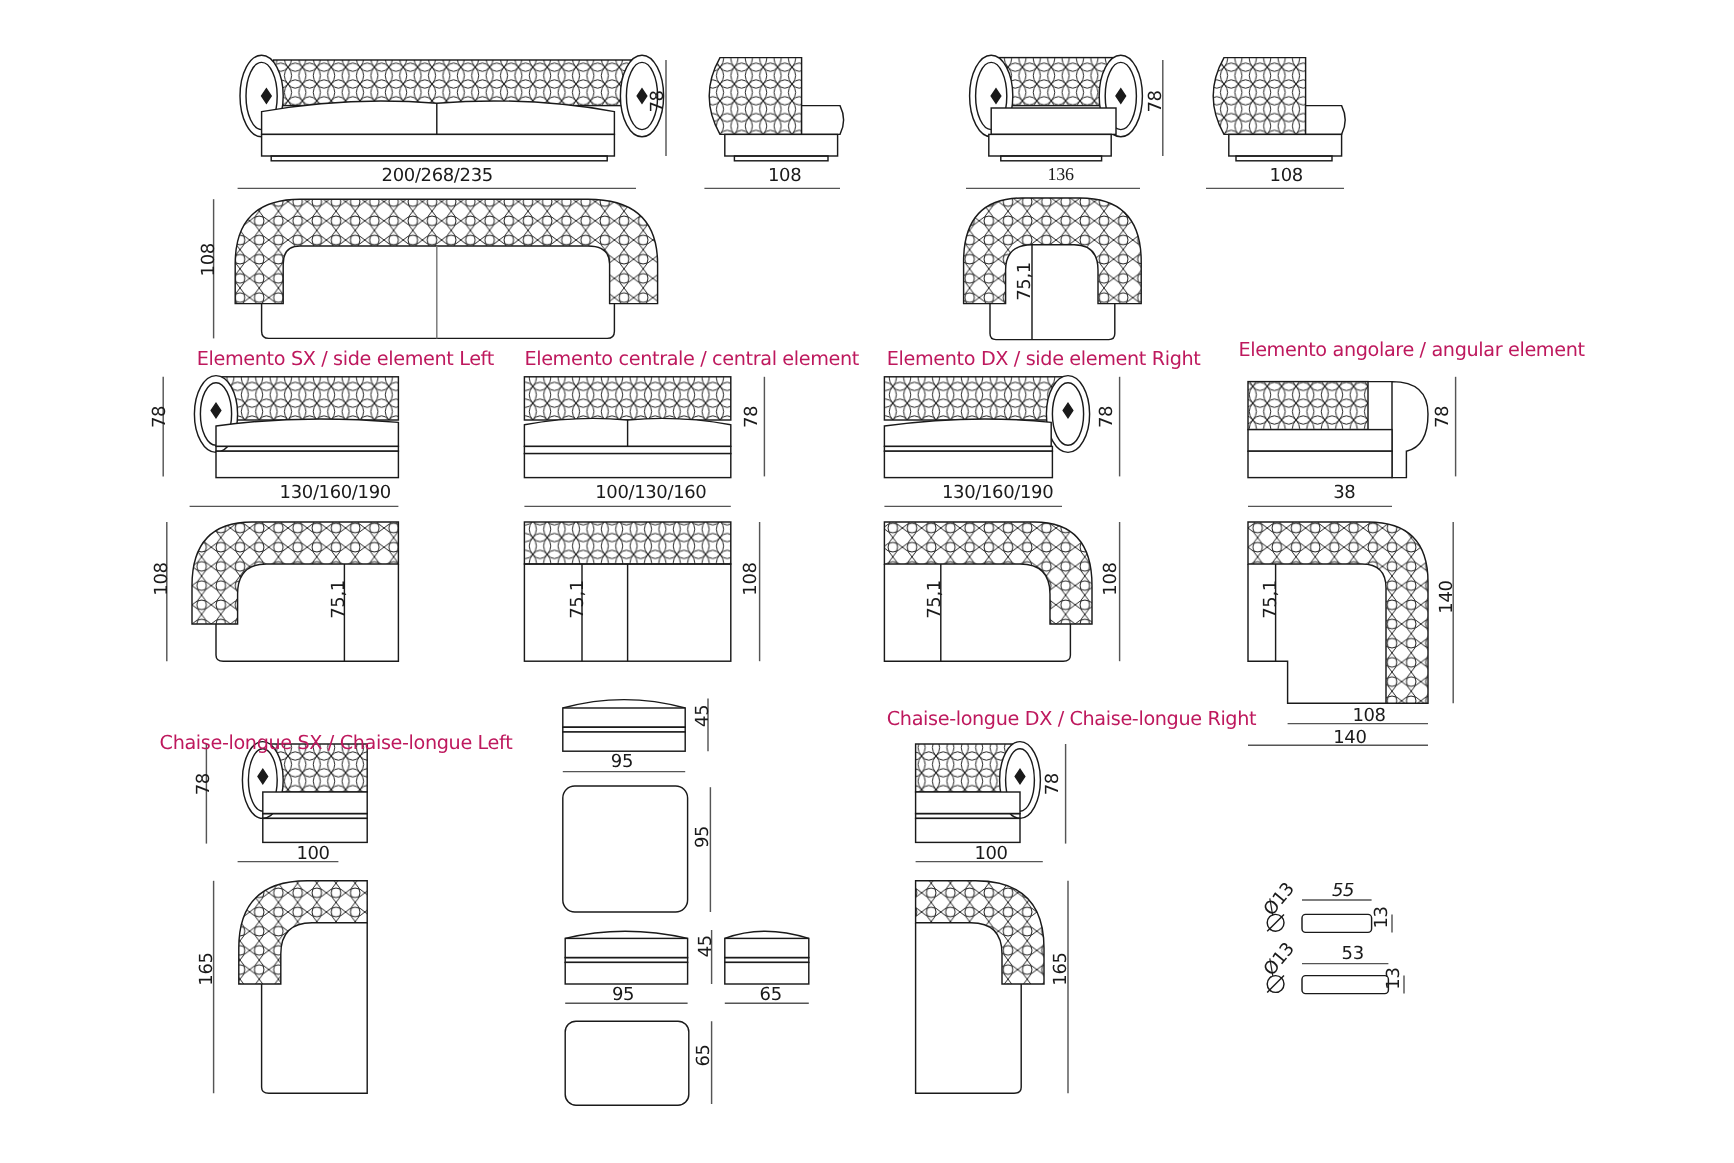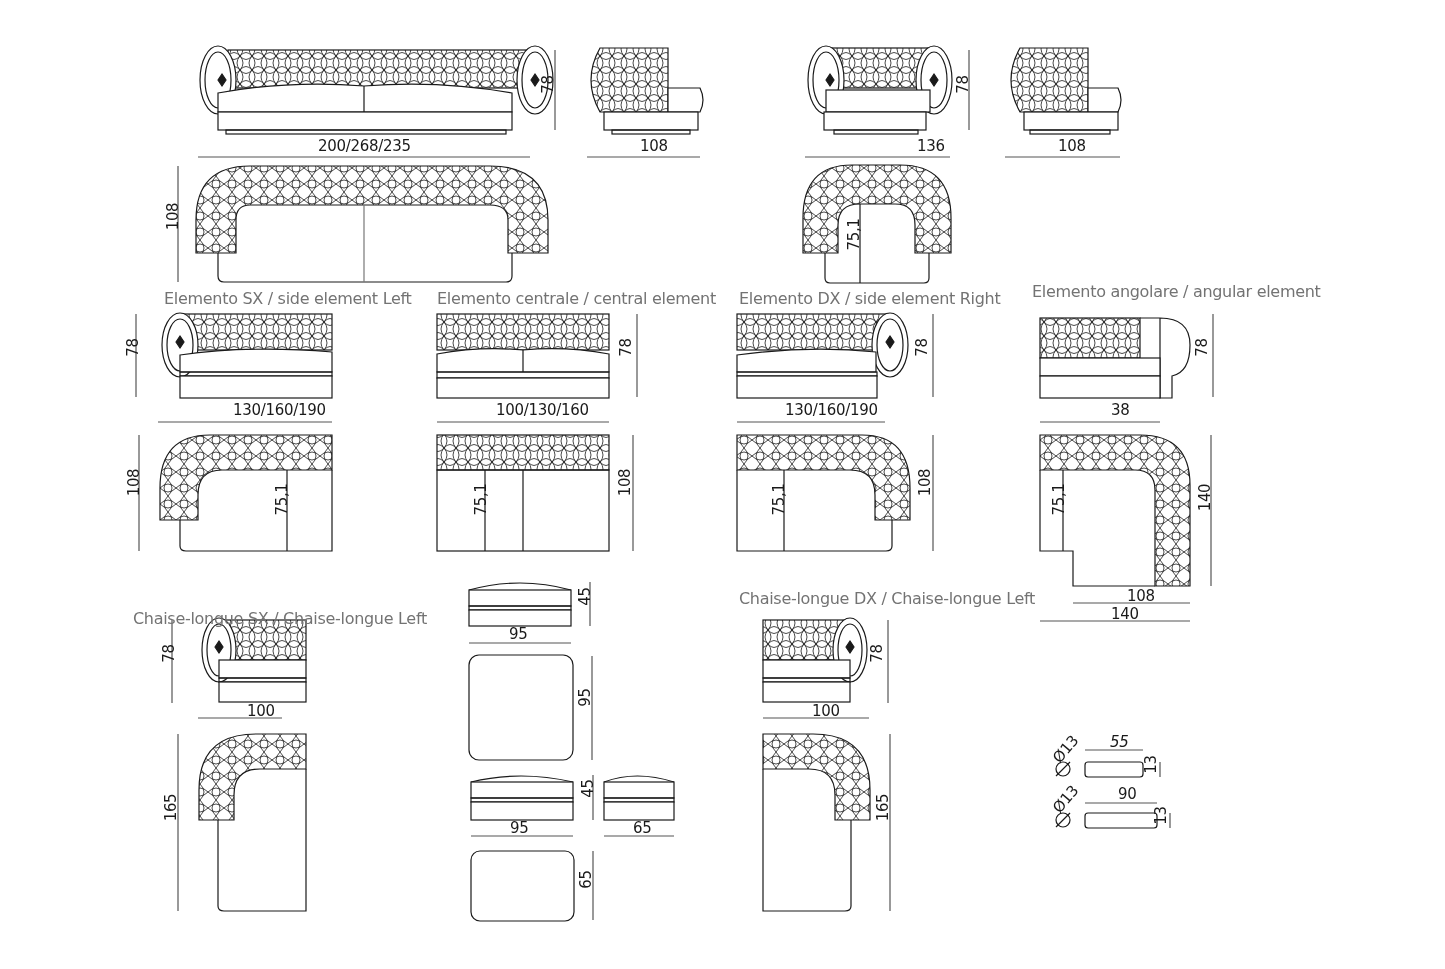--- a/index.html
+++ b/index.html
@@ -1,19 +1,19 @@
 <!DOCTYPE html>
 <html><head>
 <meta charset="utf-8">
 <style>
   html, body { margin: 0; padding: 0; background: #ffffff; }
   body { width: 1445px; height: 969px; position: relative; overflow: hidden;
          font-family: "Liberation Sans", "DejaVu Sans", sans-serif; color: #1a1a1a; }
   #sheet { position: absolute; left: 0; top: 0; width: 1445px; height: 969px; }
-  .lbl { position: absolute; font-size: 16px; white-space: nowrap; color: #737373;
+  .lbl { position: absolute; font-size: 16px; white-space: nowrap; color: #be185d;
          font-family: "DejaVu Sans", "Liberation Sans", sans-serif; letter-spacing: -0.3px; }
   .dim { position: absolute; font-size: 15px; white-space: nowrap; color: #1a1a1a;
          font-family: "DejaVu Sans", "Liberation Sans", sans-serif; letter-spacing: -0.3px; line-height: 1; }
   .dim.v { transform: rotate(-90deg); transform-origin: center center; }
 </style>
 </head>
 <body>
 
 <div id="sheet">
   <svg id="drawing" width="1445" height="969" viewBox="0 0 1445 969" xmlns="http://www.w3.org/2000/svg">
@@ -245,21 +245,21 @@
       <line x1="1170" y1="813" x2="1170" y2="828" stroke="#555"></line>
     </g>
   </svg>
 
   
   <span class="dim" style="left:318px;top:139px;">200/268/235</span>
   <span class="dim v" style="left:539px;top:77px;">78</span>
   <span class="dim" style="left:640px;top:139px;">108</span>
   <span class="dim v" style="left:160px;top:209px;">108</span>
 
-  <span class="dim" style="left:917px;top:139px;">136</span>
+  <span class="dim" style="left:873px;top:139px;font-family:Liberation Serif, serif;">136</span>
   <span class="dim v" style="left:954px;top:77px;">78</span>
   <span class="dim" style="left:1058px;top:139px;">108</span>
   <span class="dim v" style="left:838px;top:227px;">75,1</span>
 
   <span class="lbl" style="left:164px;top:289px;">Elemento SX / side element  Left</span>
   <span class="lbl" style="left:437px;top:289px;text-align:center;">Elemento centrale / central element</span>
   <span class="lbl" style="left:739px;top:289px;">Elemento DX / side element Right</span>
   <span class="lbl" style="left:1032px;top:282px;">Elemento angolare / angular element</span>
 
   <span class="dim v" style="left:124px;top:340px;">78</span>
@@ -276,21 +276,21 @@
   <span class="dim v" style="left:465px;top:492px;">75,1</span>
   <span class="dim v" style="left:612px;top:475px;">108</span>
   <span class="dim v" style="left:763px;top:492px;">75,1</span>
   <span class="dim v" style="left:912px;top:475px;">108</span>
   <span class="dim v" style="left:1043px;top:492px;">75,1</span>
   <span class="dim v" style="left:1192px;top:490px;">140</span>
   <span class="dim" style="left:1127px;top:589px;">108</span>
   <span class="dim" style="left:1111px;top:607px;">140</span>
 
   <span class="lbl" style="left:133px;top:609px;">Chaise-longue SX / Chaise-longue Left</span>
-  <span class="lbl" style="left:739px;top:589px;">Chaise-longue DX / Chaise-longue Left</span>
+  <span class="lbl" style="left:739px;top:589px;">Chaise-longue DX / Chaise-longue Right</span>
 
   <span class="dim v" style="left:160px;top:646px;">78</span>
   <span class="dim" style="left:247px;top:704px;">100</span>
   <span class="dim v" style="left:158px;top:800px;">165</span>
 
   <span class="dim v" style="left:576px;top:589px;">45</span>
   <span class="dim" style="left:509px;top:627px;">95</span>
   <span class="dim v" style="left:576px;top:690px;">95</span>
 
   <span class="dim v" style="left:579px;top:781px;">45</span>
@@ -300,15 +300,15 @@
 
   <span class="dim v" style="left:868px;top:646px;">78</span>
   <span class="dim" style="left:812px;top:704px;">100</span>
   <span class="dim v" style="left:870px;top:800px;">165</span>
 
   <span class="dim" style="left:1051px;top:742px;transform:rotate(-50deg);">Ø13</span>
   <span class="dim" style="left:1110px;top:735px;font-style:italic;">55</span>
   <span class="dim v" style="left:1142px;top:757px;">13</span>
 
   <span class="dim" style="left:1051px;top:792px;transform:rotate(-50deg);">Ø13</span>
-  <span class="dim" style="left:1118px;top:787px;">90</span>
+  <span class="dim" style="left:1118px;top:787px;">53</span>
   <span class="dim v" style="left:1152px;top:808px;">13</span>
 </div>
 
 </body></html>

